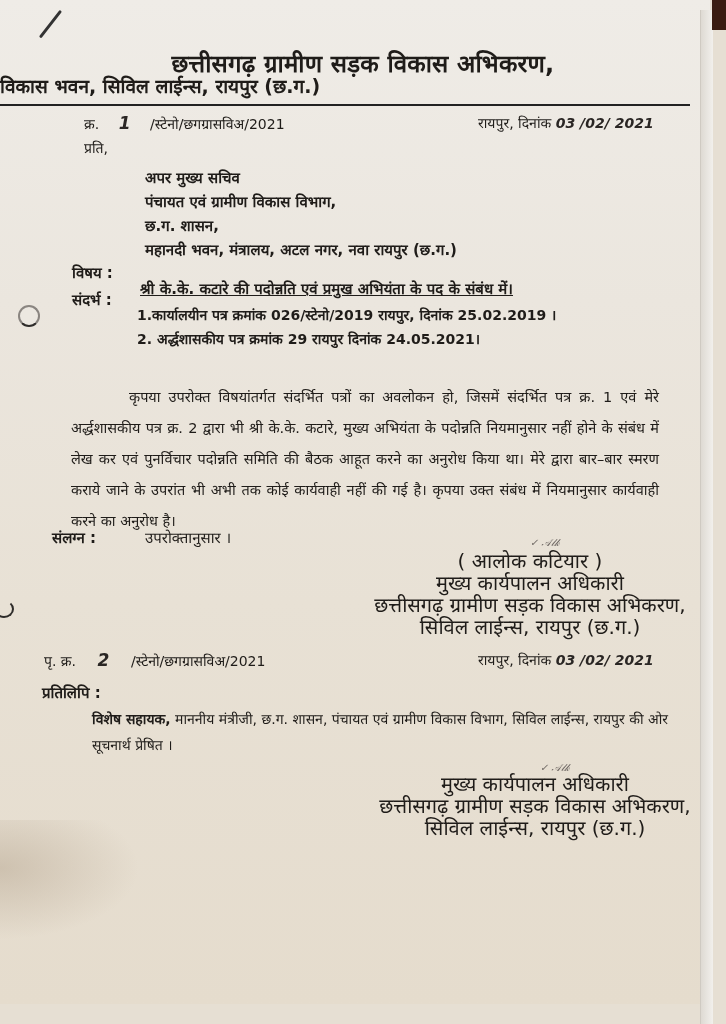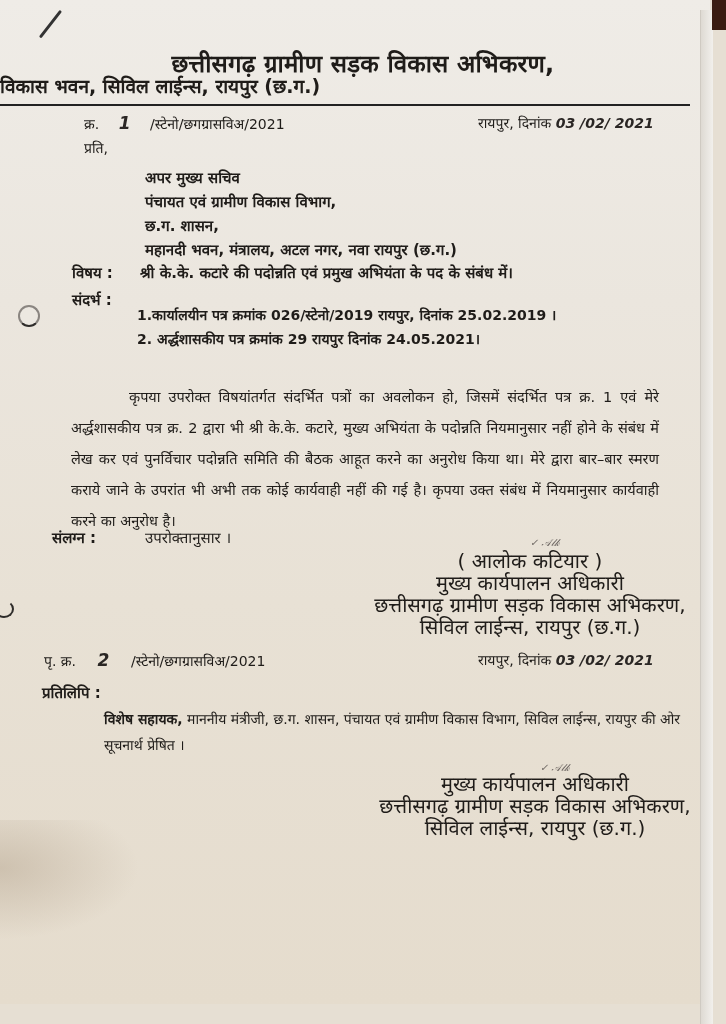--- a/index.html
+++ b/index.html
@@ -81,21 +81,21 @@
 
   <div class="abs t14" style="left:84px; top:138px;">प्रति,</div>
   <div class="abs t15 bold" style="left:145px; top:166px; line-height:24px; white-space:normal;">
     <div>अपर मुख्य सचिव</div>
     <div>पंचायत एवं ग्रामीण विकास विभाग,</div>
     <div>छ.ग. शासन,</div>
     <div>महानदी भवन, मंत्रालय, अटल नगर, नवा रायपुर (छ.ग.)</div>
   </div>
 
   <div class="abs t15 bold" style="left:72px; top:262px;">विषय :</div>
-  <div class="abs t15 bold" style="left:140px; top:262px;">श्री के.के. कटारे की पदोन्नति एवं प्रमुख अभियंता के पद के संबंध में।</div>
+  <div class="abs t15 bold" style="left:140px; top:278px;text-decoration:underline;">श्री के.के. कटारे की पदोन्नति एवं प्रमुख अभियंता के पद के संबंध में।</div>
 
   <div class="abs t15 bold" style="left:72px; top:289px;">संदर्भ :</div>
   <div class="abs t14 bold" style="left:137px; top:303px; line-height:24px;">
     <div>1.कार्यालयीन पत्र क्रमांक 026/स्टेनो/2019 रायपुर, दिनांक 25.02.2019 ।</div>
     <div>2. अर्द्धशासकीय पत्र क्रमांक 29 रायपुर दिनांक 24.05.2021।</div>
   </div>
 
   <div class="para" style="top:355px;"><span class="indent"></span><span>कृपया उपरोक्त विषयांतर्गत संदर्भित पत्रों का अवलोकन हो, जिसमें संदर्भित पत्र क्र. 1 एवं मेरे अर्द्धशासकीय पत्र क्र. 2 द्वारा भी श्री के.के. कटारे, मुख्य अभियंता के पदोन्नति नियमानुसार नहीं होने के संबंध में लेख कर एवं पुनर्विचार पदोन्नति समिति की बैठक आहूत करने का अनुरोध किया था। मेरे द्वारा बार–बार स्मरण कराये जाने के उपरांत भी अभी तक कोई कार्यवाही नहीं की गई है। कृपया उक्त संबंध में नियमानुसार कार्यवाही करने का अनुरोध है।</span></div>
 
   <div class="abs t15 bold" style="left:52px; top:527px;">संलग्न :</div>
@@ -113,21 +113,21 @@
     <span>पृ. क्र.</span>
     <span class="hand" style="display:inline-block; width:46px; text-align:center; font-size:17px;">2</span>
     <span>/स्टेनो/छगग्रासविअ/2021</span>
   </div>
   <div class="abs t14" style="left:478px; top:650px;">
     <span>रायपुर, दिनांक</span>
     <span class="hand" style="font-size:14px;">03 /02/ 2021</span>
   </div>
 
   <div class="abs t15 bold" style="left:42px; top:682px;">प्रतिलिपि :</div>
-  <div class="abs t14" style="left:104px; top:706px; width:590px; white-space:normal; line-height:26px;">
+  <div class="abs t14" style="left:92px; top:706px; width:590px; white-space:normal; line-height:26px;">
     <span class="bold">विशेष सहायक,</span>
     <span>माननीय मंत्रीजी, छ.ग. शासन, पंचायत एवं ग्रामीण विकास विभाग, सिविल लाईन्स, रायपुर की ओर सूचनार्थ प्रेषित ।</span>
   </div>
 
   <div class="scribble" style="left:540px; top:762px;">✓ 𝒜𝓁𝓀</div>
   <div class="abs sig" style="left:350px; width:370px; top:773px;">
     <div>मुख्य कार्यपालन अधिकारी</div>
     <div>छत्तीसगढ़ ग्रामीण सड़क विकास अभिकरण,</div>
     <div>सिविल लाईन्स, रायपुर (छ.ग.)</div>
   </div>

